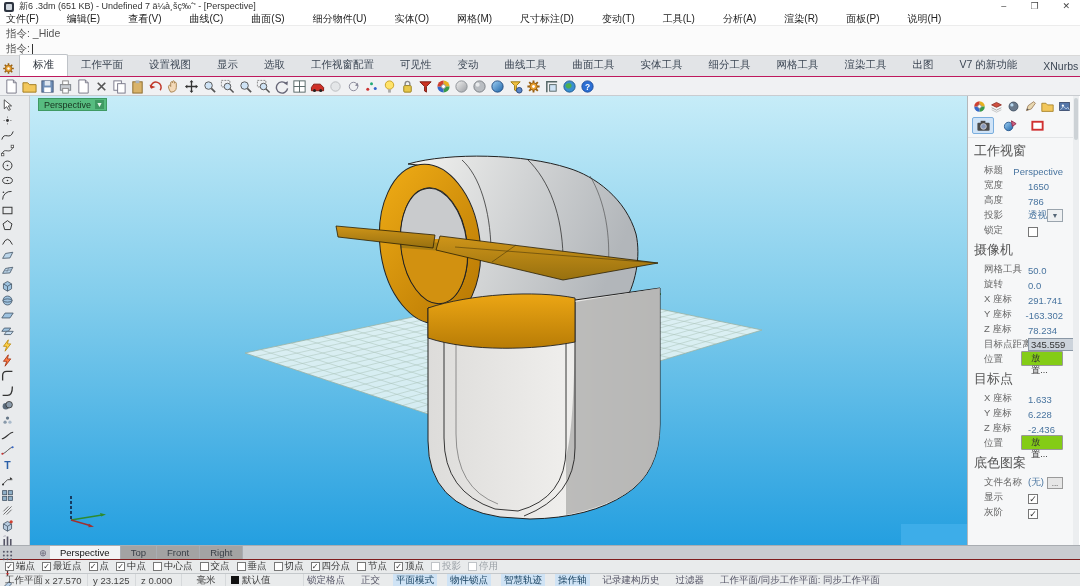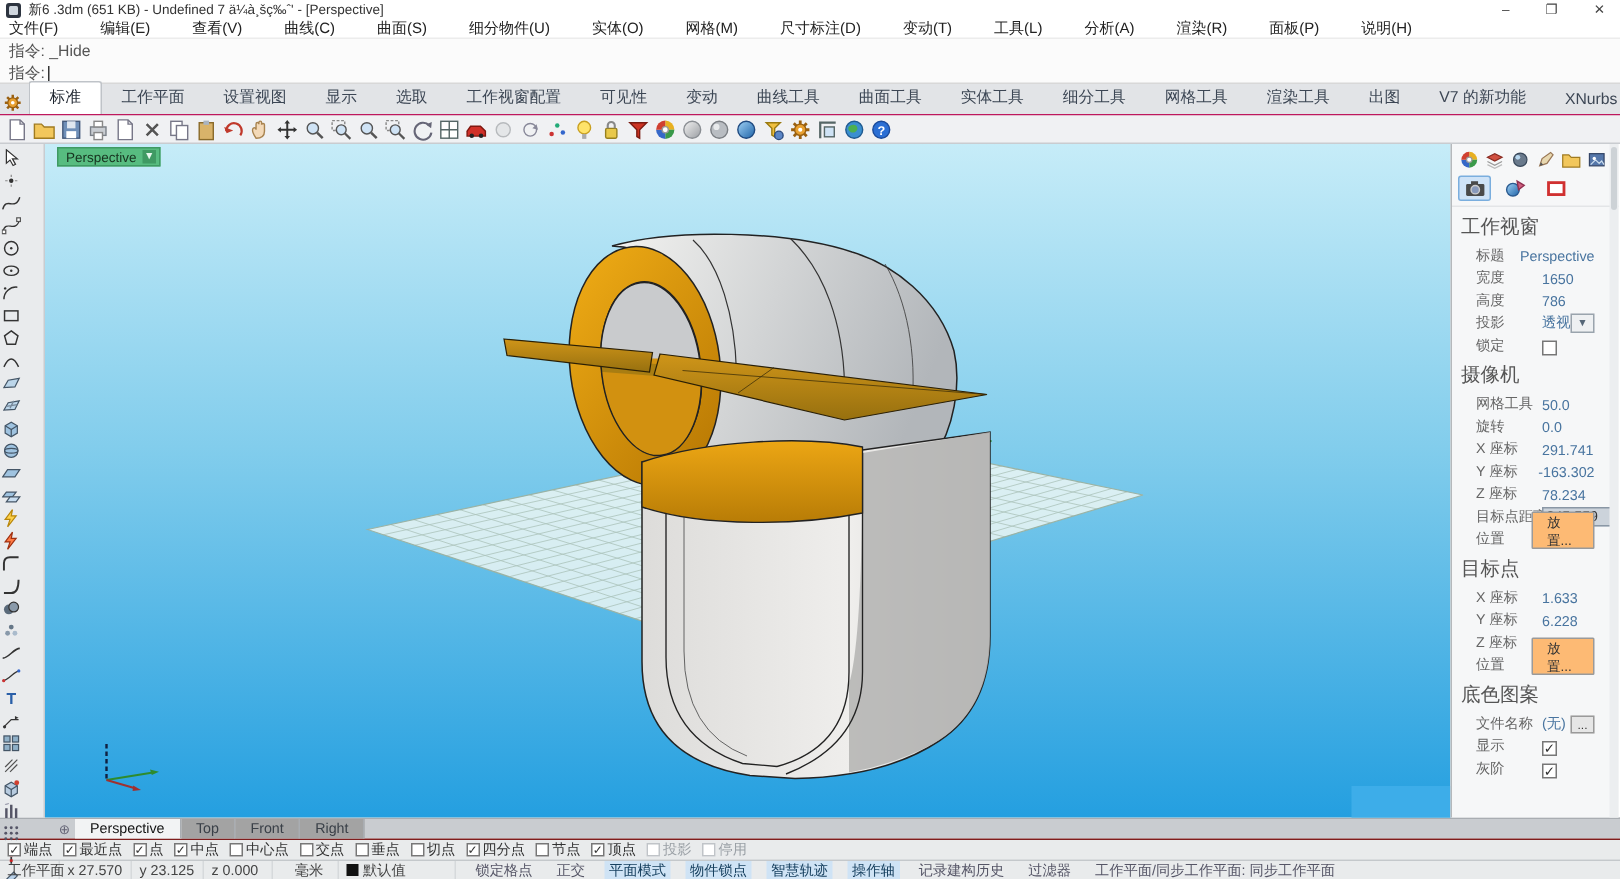--- a/index.html
+++ b/index.html
@@ -39,22 +39,22 @@
   .ptabs .ticon svg{width:13px;height:13px;}
   .ppages{display:flex;gap:5px;padding:2px 4px 3px;align-items:center;border-bottom:1px solid #e3e5e7;}
   .pgbtn{width:22px;height:17px;display:flex;align-items:center;justify-content:center;border:1px solid transparent;border-radius:2px;}
   .pgbtn.active{background:#cfe3f7;border-color:#7aaede;}
   .pgbtn svg{width:15px;height:15px;}
   .psechead{color:#555;padding:4px 2px 2px 6px;font-size:13px;}
   .prow{display:flex;height:15px;align-items:flex-end;padding-left:16px;padding-right:16px;}
   .plabel{width:44px;color:#666;white-space:nowrap;}
   .pval{color:#48749f;white-space:nowrap;}
   .pval.sel{background:#ccd3db;border:1px solid #8a97a5;color:#333;padding:0 2px;min-width:50px;}
-  .pbtn{margin-left:auto;background:#fdba74;border:1px solid #9a9a9a;padding:0 9px;font-size:9px;color:#333;
-    height:25px;line-height:12px;border-radius:1px;margin-top:16px;}
+  .pbtn{margin-left:auto;background:#84cc16;border:1px solid #9a9a9a;padding:0 9px;font-size:9px;color:#333;
+    height:15px;line-height:12px;border-radius:1px;margin-top:16px;}
   .pdots{margin-left:auto;background:#e6e6e6;border:1px solid #9a9a9a;width:16px;height:12px;font-size:8px;color:#333;
     display:flex;align-items:center;justify-content:center;}
   .pdd{width:16px;height:13px;border:1px solid #9aa4ad;background:#eef0f2;margin-left:auto;
     text-align:center;font-size:7px;color:#567;line-height:12px;}
   .cb{width:10px;height:10px;border:1px solid #777;background:#fff;display:inline-flex;align-items:center;justify-content:center;
     font-size:9px;color:#333;line-height:9px;}
   .cb.on::after{content:"✓";}
   .pscroll{position:absolute;right:0;top:0;width:6px;height:100%;background:#eceef0;}
   .pscroll .thumb{position:absolute;top:2px;left:1px;width:4px;height:42px;background:#cdd2d6;border-radius:2px;}
   .vtabs{height:14px;background:#c9ccd0;display:flex;align-items:stretch;font-size:9.5px;color:#3a4048;padding-left:36px;border-top:1px solid #a9adb2;}
@@ -62,21 +62,21 @@
   .vtab.active{background:#f2f3f4;color:#111;}
   .vtabplus{width:14px;display:flex;align-items:center;justify-content:center;color:#667;font-size:9px;}
   .osnap{height:14px;background:#e9ebec;display:flex;align-items:center;gap:7px;padding-left:5px;font-size:9.5px;color:#333;border-top:1px solid #7f1d1d;}
   .os{display:flex;align-items:center;gap:2px;}
   .os .cb{width:9px;height:9px;font-size:8px;}
   .os.dis{color:#9aa0a6;}
   .os.dis .cb{border-color:#c0c4c8;}
   .status{height:13px;background:#e9ebec;display:flex;align-items:center;font-size:9.5px;color:#444;border-top:1px solid #c4c8cb;}
   .seg{height:100%;display:flex;align-items:center;padding-left:5px;border-right:1px solid #d6d9db;white-space:nowrap;}
   .sw{width:8px;height:8px;background:#111;display:inline-block;margin-right:3px;}
-  .toggles{display:flex;gap:10px;margin-left:10px;align-items:center;white-space:nowrap;}
+  .toggles{display:flex;gap:10px;align-items:center;white-space:nowrap;}
   .tg{color:#556;padding:0 3px;}
   .tg.active{background:#cfe3f5;color:#17405f;}
   svg text{font-family:"Liberation Sans",sans-serif;}
 </style>
 </head>
 <body>
 
 <svg width="0" height="0" style="position:absolute" aria-hidden="true">
   <defs>
     <linearGradient id="gBall" x1="0" y1="0" x2="1" y2="1">

